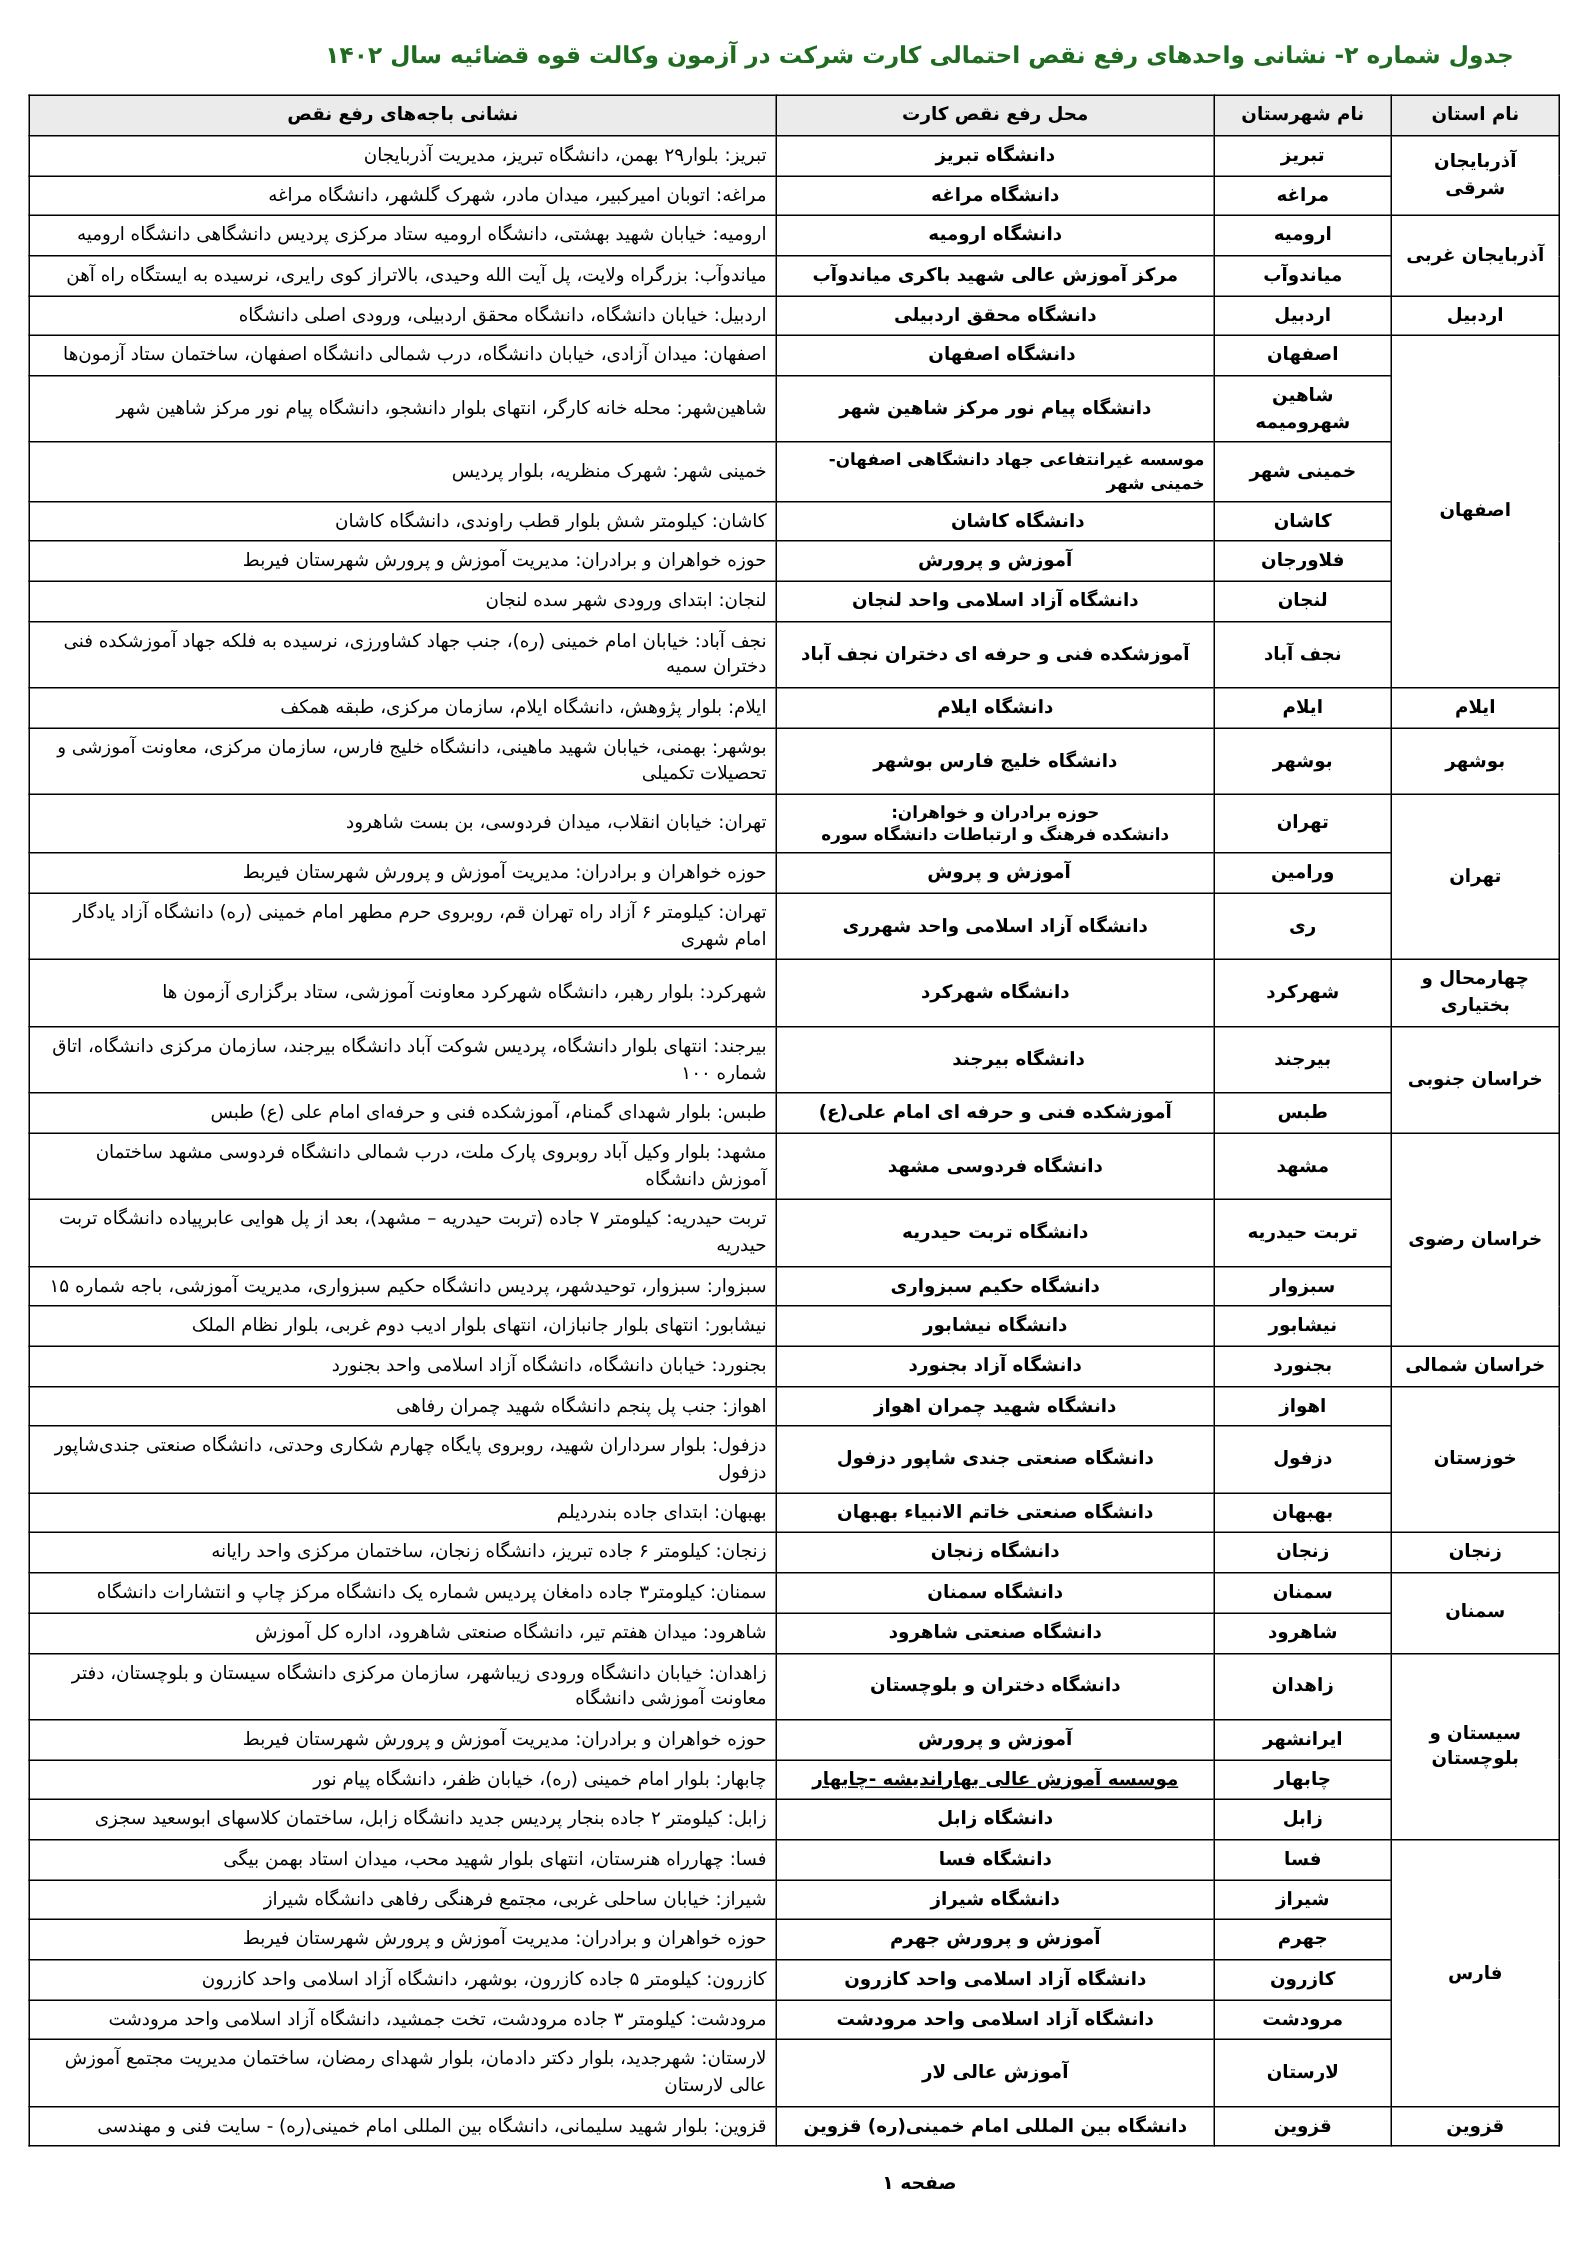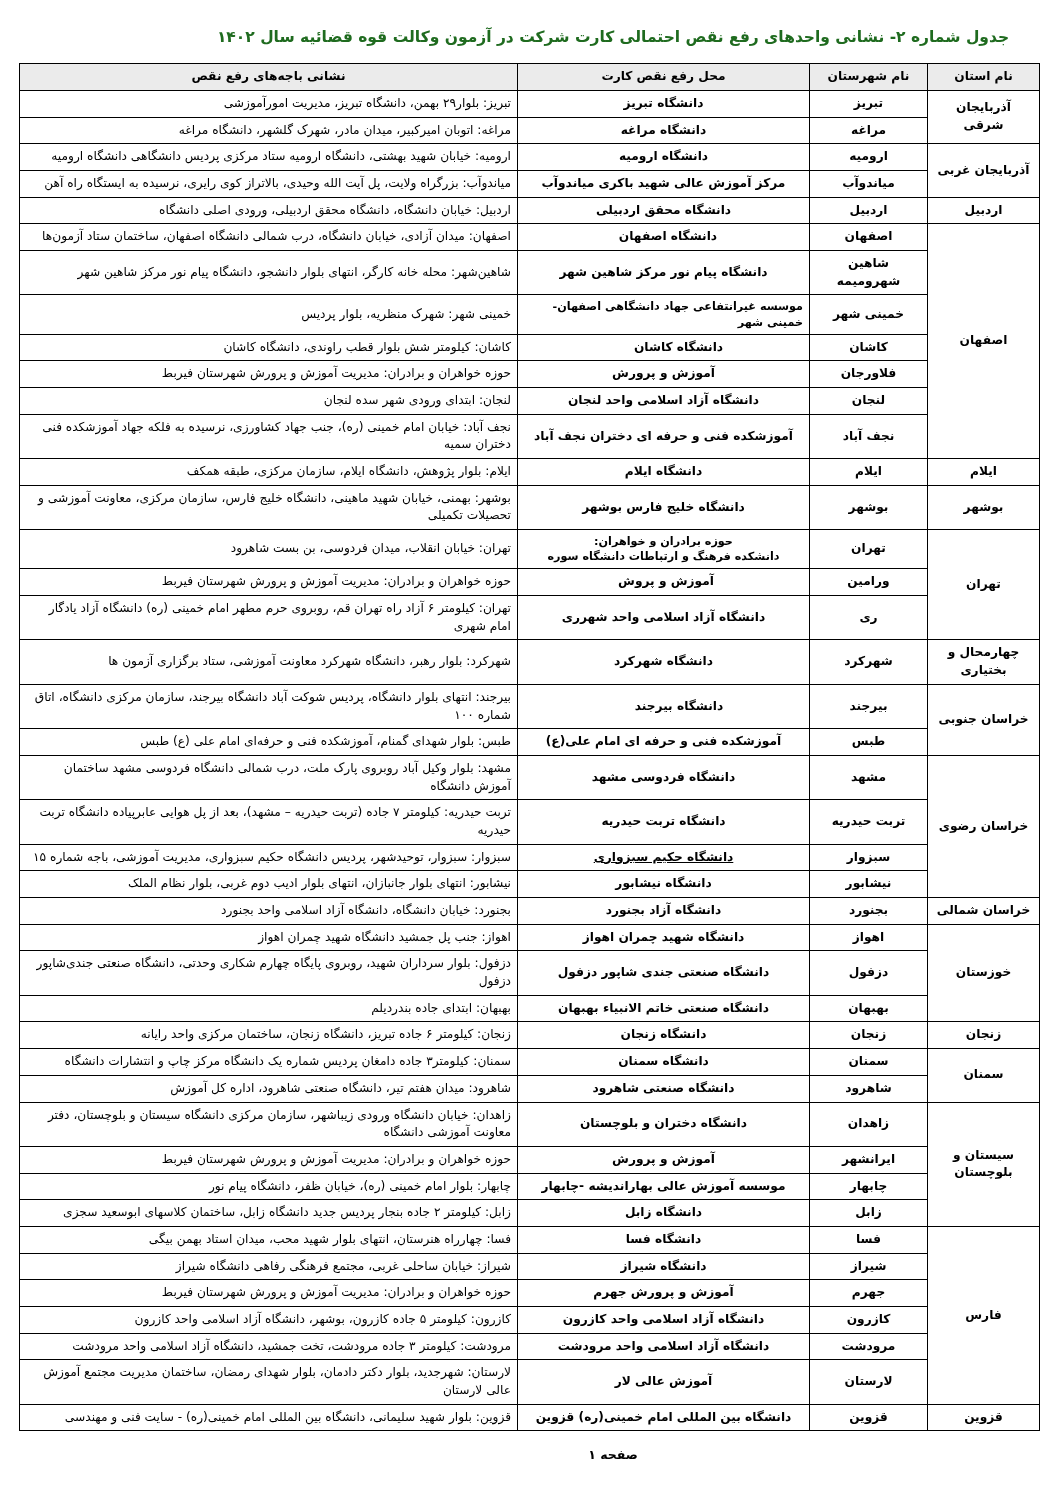--- a/index.html
+++ b/index.html
@@ -107,21 +107,21 @@
         <th>نام شهرستان</th>
         <th>محل رفع نقص کارت</th>
         <th>نشانی باجه‌های رفع نقص</th>
       </tr>
     </thead>
     <tbody id="table-body">
         <tr>
           <td class="prov" rowspan="2">آذربایجان شرقی</td>
           <td class="city">تبریز</td>
           <td class="place" style="white-space: pre-line;">دانشگاه تبریز</td>
-          <td class="addr">تبریز: بلوار۲۹ بهمن، دانشگاه تبریز، مدیریت امورآموزشی</td>
+          <td class="addr">تبریز: بلوار۲۹ بهمن، دانشگاه تبریز، مدیریت آذربایجان</td>
         </tr>
         <tr>
           <td class="city">مراغه</td>
           <td class="place" style="white-space: pre-line;">دانشگاه مراغه</td>
           <td class="addr">مراغه: اتوبان امیرکبیر، میدان مادر، شهرک گلشهر، دانشگاه مراغه</td>
         </tr>
         <tr>
           <td class="prov" rowspan="2">آذربایجان غربی</td>
           <td class="city">ارومیه</td>
           <td class="place" style="white-space: pre-line;">دانشگاه ارومیه</td>
@@ -226,39 +226,39 @@
           <td class="place" style="white-space: pre-line;">دانشگاه فردوسی مشهد</td>
           <td class="addr">مشهد: بلوار وکیل آباد روبروی پارک ملت، درب شمالی دانشگاه فردوسی مشهد ساختمان آموزش دانشگاه</td>
         </tr>
         <tr>
           <td class="city">تربت حیدریه</td>
           <td class="place" style="white-space: pre-line;">دانشگاه تربت حیدریه</td>
           <td class="addr">تربت حیدریه: کیلومتر ۷ جاده (تربت حیدریه – مشهد)، بعد از پل هوایی عابرپیاده دانشگاه تربت حیدریه</td>
         </tr>
         <tr>
           <td class="city">سبزوار</td>
-          <td class="place" style="white-space: pre-line; text-decoration: underline;">دانشگاه حکیم سبزواری</td>
+          <td class="place" style="white-space: pre-line;">دانشگاه حکیم سبزواری</td>
           <td class="addr">سبزوار: سبزوار، توحیدشهر، پردیس دانشگاه حکیم سبزواری، مدیریت آموزشی، باجه شماره ۱۵</td>
         </tr>
         <tr>
           <td class="city">نیشابور</td>
           <td class="place" style="white-space: pre-line;">دانشگاه نیشابور</td>
           <td class="addr">نیشابور: انتهای بلوار جانبازان، انتهای بلوار ادیب دوم غربی، بلوار نظام الملک</td>
         </tr>
         <tr>
           <td class="prov" rowspan="1">خراسان شمالی</td>
           <td class="city">بجنورد</td>
           <td class="place" style="white-space: pre-line;">دانشگاه آزاد بجنورد</td>
           <td class="addr">بجنورد:  خیابان دانشگاه، دانشگاه آزاد اسلامی واحد بجنورد</td>
         </tr>
         <tr>
           <td class="prov" rowspan="3">خوزستان</td>
           <td class="city">اهواز</td>
           <td class="place" style="white-space: pre-line;">دانشگاه شهید چمران اهواز</td>
-          <td class="addr">اهواز: جنب پل جمشید دانشگاه شهید چمران اهواز</td>
+          <td class="addr">اهواز: جنب پل پنجم دانشگاه شهید چمران رفاهی</td>
         </tr>
         <tr>
           <td class="city">دزفول</td>
           <td class="place" style="white-space: pre-line;">دانشگاه صنعتی جندی شاپور دزفول</td>
           <td class="addr">دزفول: بلوار سرداران شهید، روبروی پایگاه چهارم شکاری وحدتی، دانشگاه صنعتی جندی‌شاپور دزفول</td>
         </tr>
         <tr>
           <td class="city">بهبهان</td>
           <td class="place" style="white-space: pre-line;">دانشگاه صنعتی خاتم الانبیاء بهبهان</td>
           <td class="addr">بهبهان: ابتدای جاده بندردیلم</td>
@@ -286,21 +286,21 @@
           <td class="place" style="white-space: pre-line;">دانشگاه دختران و بلوچستان</td>
           <td class="addr">زاهدان: خیابان دانشگاه ورودی زیباشهر، سازمان مرکزی دانشگاه سیستان و بلوچستان، دفتر معاونت آموزشی دانشگاه</td>
         </tr>
         <tr>
           <td class="city">ایرانشهر</td>
           <td class="place" style="white-space: pre-line;">آموزش و پرورش</td>
           <td class="addr">حوزه خواهران و برادران: مدیریت آموزش و پرورش شهرستان فیربط</td>
         </tr>
         <tr>
           <td class="city">چابهار</td>
-          <td class="place" style="white-space: pre-line;">موسسه آموزش عالی بهاراندیشه -چابهار</td>
+          <td class="place" style="white-space: pre-line; text-decoration: underline;">موسسه آموزش عالی بهاراندیشه -چابهار</td>
           <td class="addr">چابهار:  بلوار امام خمینی (ره)، خیابان ظفر، دانشگاه پیام نور</td>
         </tr>
         <tr>
           <td class="city">زابل</td>
           <td class="place" style="white-space: pre-line;">دانشگاه زابل</td>
           <td class="addr">زابل: کیلومتر ۲ جاده بنجار پردیس جدید دانشگاه زابل، ساختمان کلاسهای ابوسعید سجزی</td>
         </tr>
         <tr>
           <td class="prov" rowspan="6">فارس</td>
           <td class="city">فسا</td>

